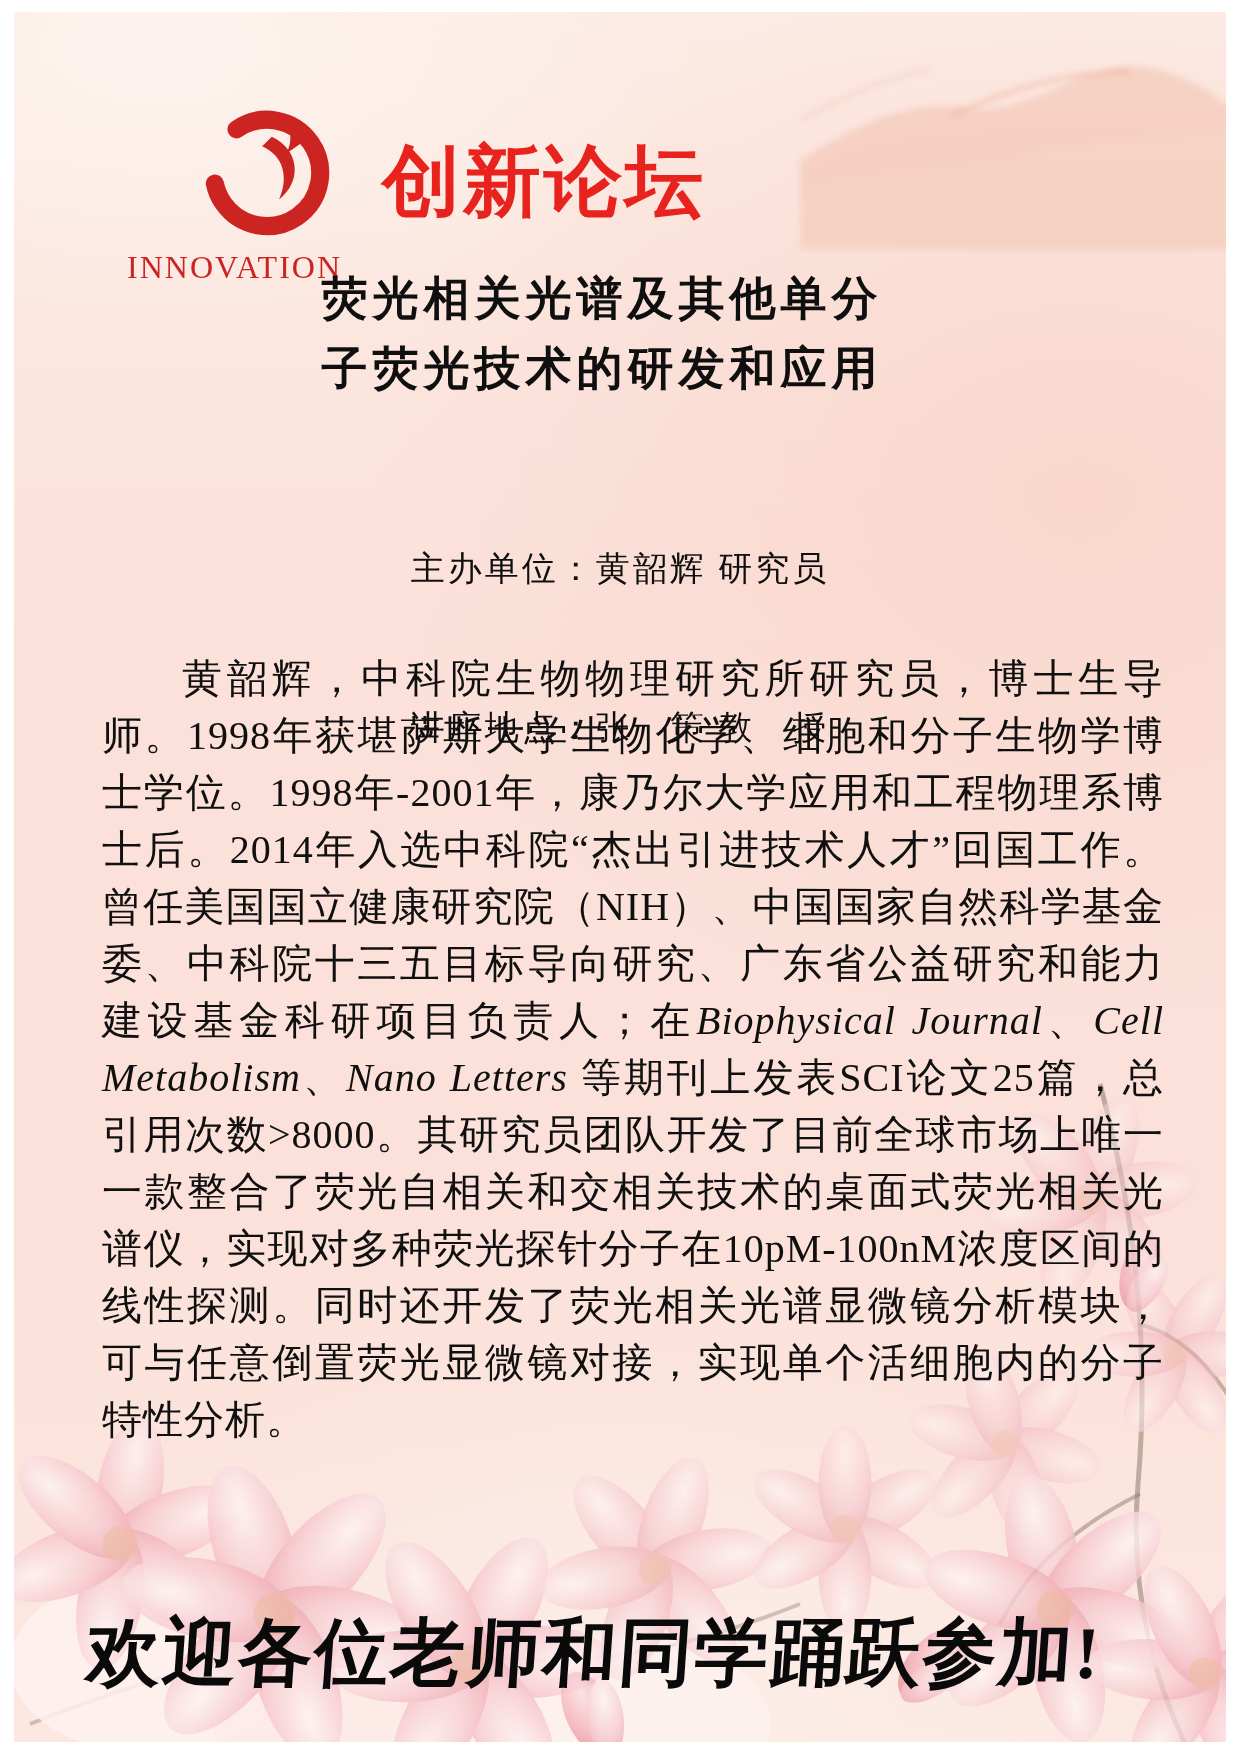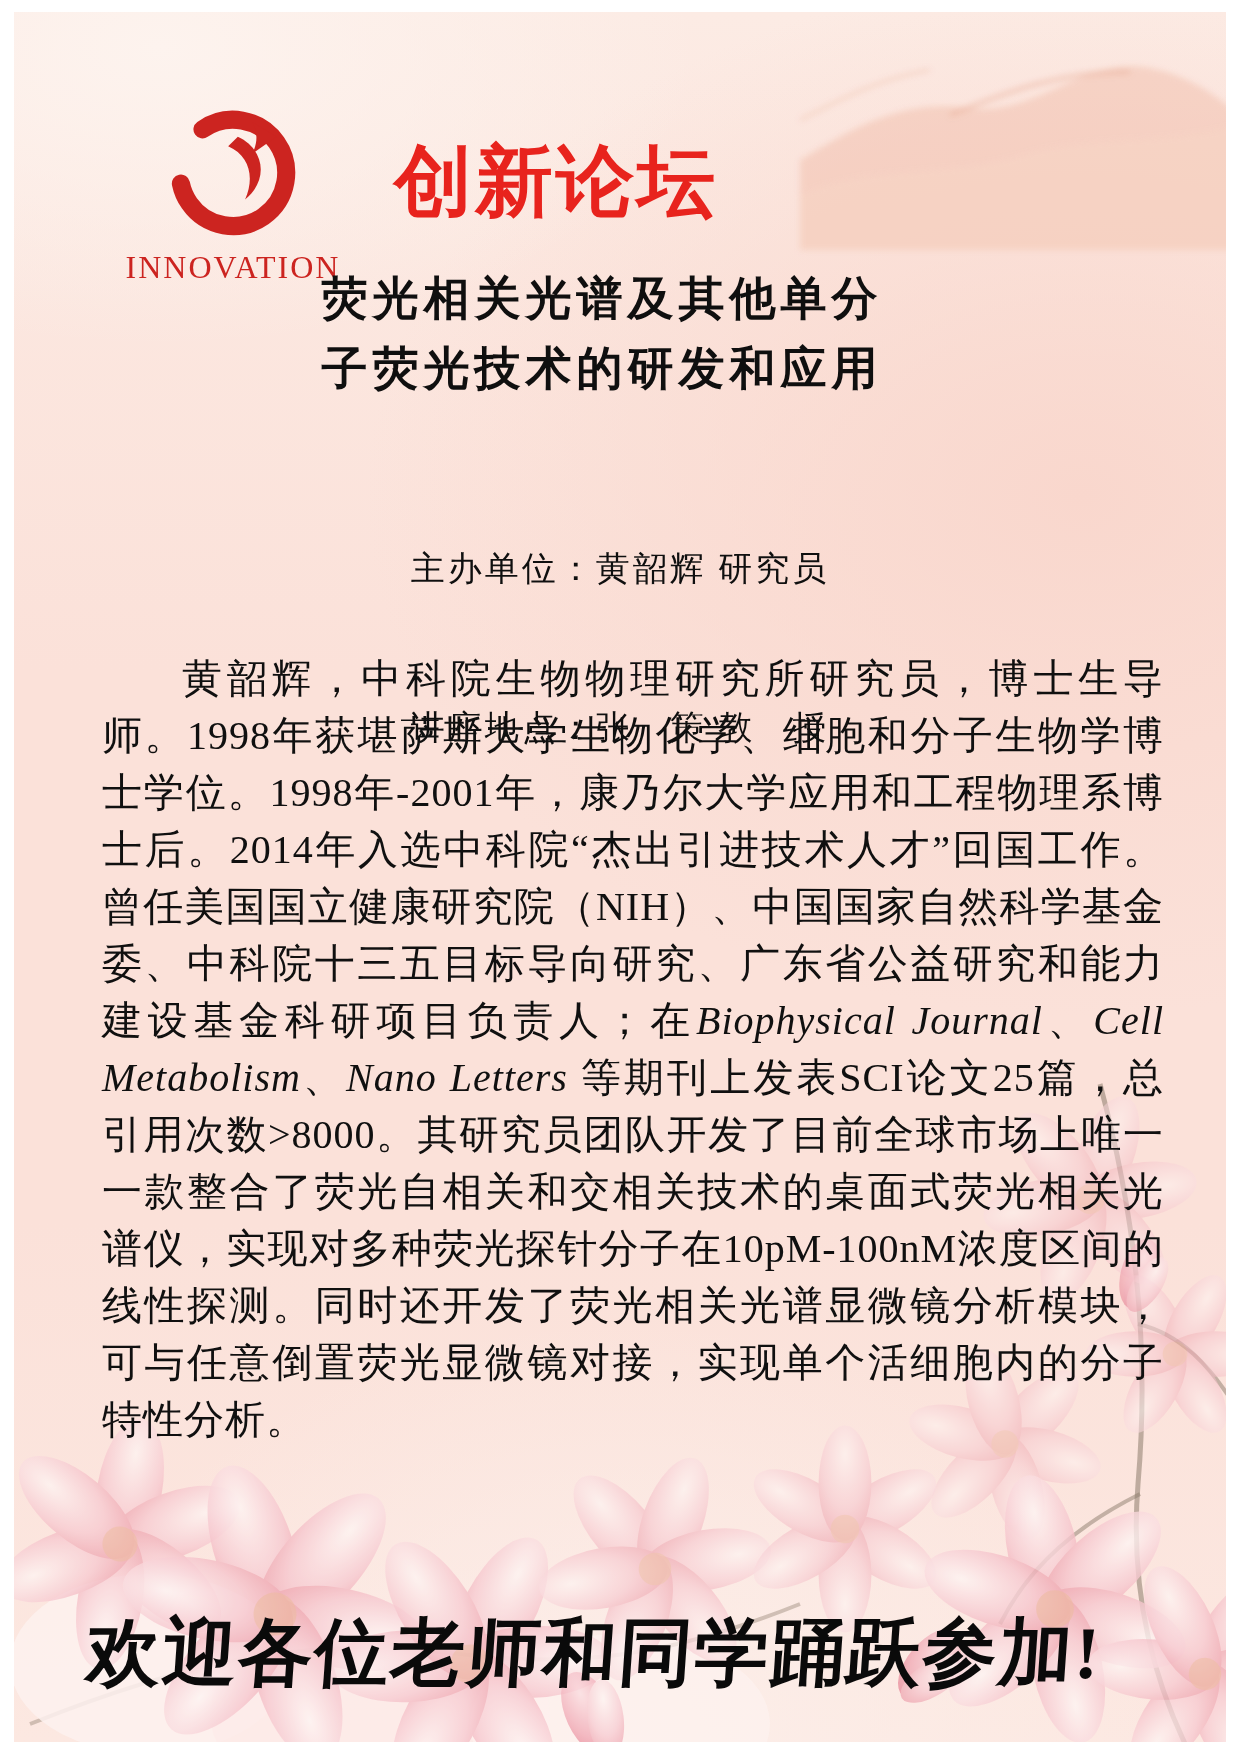--- a/index.html
+++ b/index.html
@@ -17,29 +17,29 @@
       radial-gradient(900px 500px at 12% 2%, #fdf3ee 0%, rgba(253,243,238,0) 60%),
       radial-gradient(1100px 800px at 88% 28%, #f9d7cd 0%, rgba(249,215,205,0) 65%),
       radial-gradient(800px 600px at 50% 100%, #fceee9 0%, rgba(252,238,233,0) 70%),
       linear-gradient(180deg, #fcebe4 0%, #fbe1d9 38%, #fbe1d9 70%, #fce8e1 100%);
   }
   .decor { position: absolute; pointer-events: none; }
   #mountains { right: -14px; top: -12px; width: 440px; height: 250px; filter: blur(3px); opacity: .85; }
   #flowers { left: -14px; bottom: -12px; width: 1240px; height: 730px; }
 
   
-  .logo-block { position: absolute; left: 94px; top: 86px; width: 250px; text-align: center; }
+  .logo-block { position: absolute; left: 78px; top: 86px; width: 250px; text-align: right; }
   .logo-icon { width: 150px; height: 145px; display: inline-block; }
   .logo-text {
     display: block; margin-top: 2px;
     font-size: 32px; letter-spacing: 2px; color: #cc2420;
     font-family: "Liberation Serif", "DejaVu Serif", serif;
   }
   .forum-row {
-    position: absolute; left: 380px; top: 118px;
+    position: absolute; left: 368px; top: 118px;
     display: flex; align-items: baseline; gap: 32px; white-space: nowrap;
   }
   .forum-title {
     font-family: "Liberation Sans", "DejaVu Sans", sans-serif;
     font-size: 78px; font-weight: bold; color: #e8231d; letter-spacing: 3px;
   }
   .forum-session {
     font-family: "Liberation Sans", "DejaVu Sans", sans-serif;
     font-size: 46px; font-weight: bold; color: #e8231d; letter-spacing: 2px;
   }

